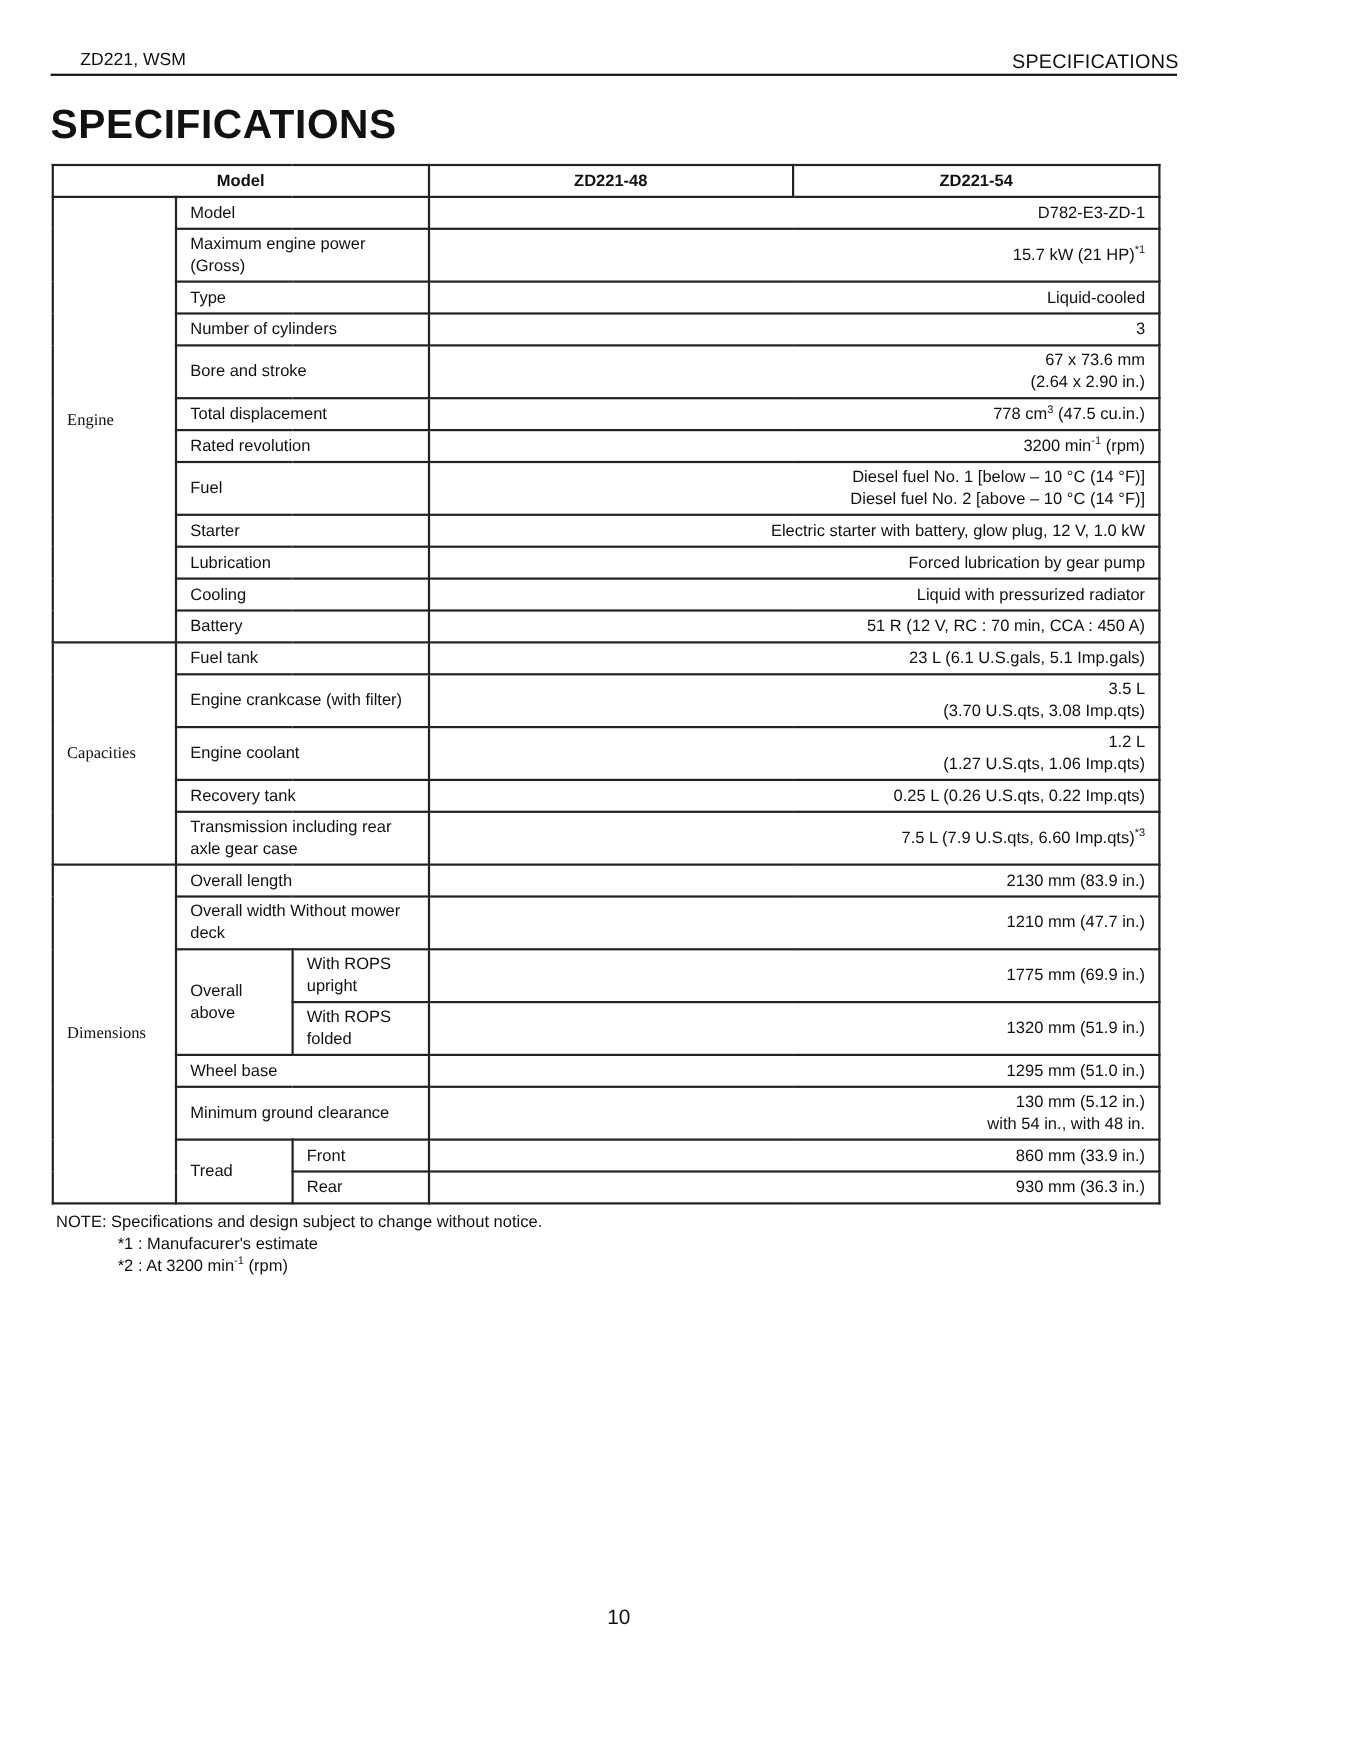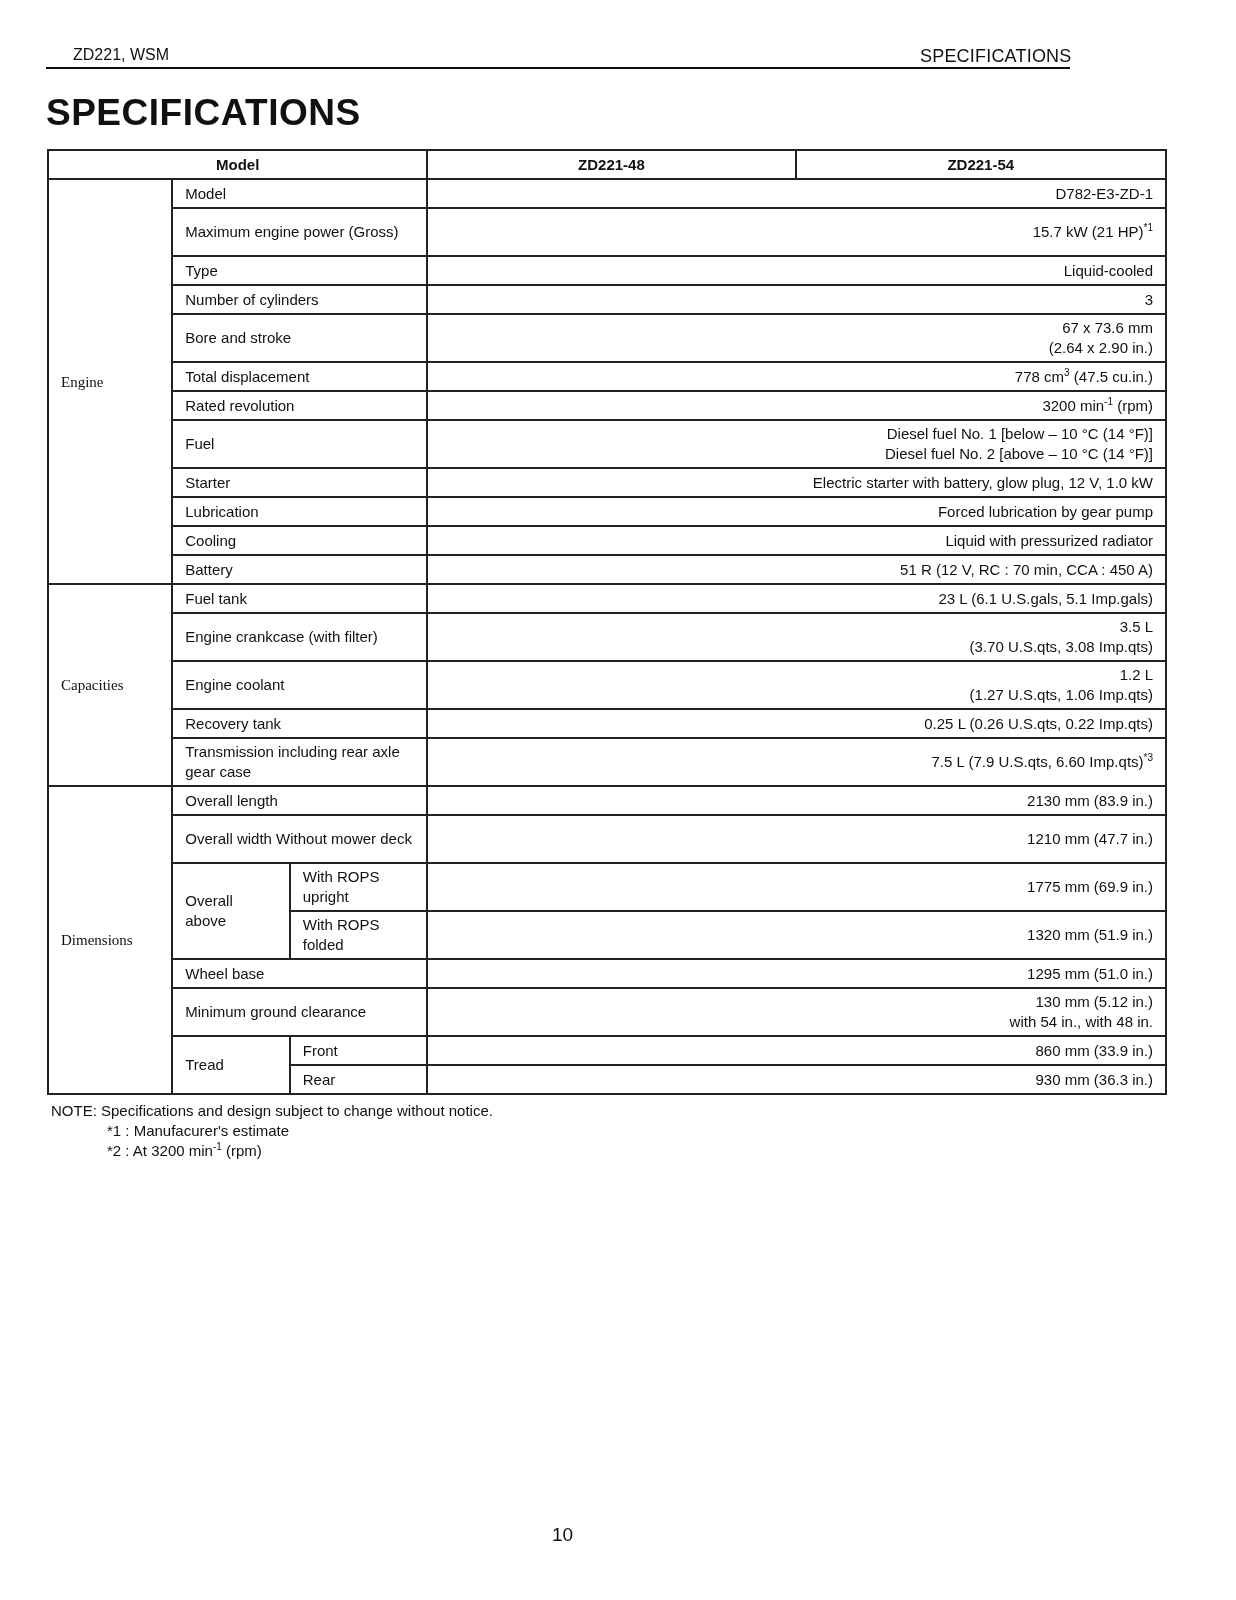--- a/index.html
+++ b/index.html
@@ -6,40 +6,40 @@
   body {
     width: 1236px; height: 1600px; position: relative; overflow: hidden;
     font-family: "Liberation Sans", sans-serif; color: #111;
   }
   .hdr-left { position: absolute; left: 47px; top: 46px; font-size: 16px; margin-left: 26px; }
   .hdr-right { position: absolute; left: 920px; top: 46px; font-size: 18px; letter-spacing: 0.2px; }
   .hdr-rule { position: absolute; left: 46px; top: 67px; width: 1024px; height: 0; border-top: 2px solid #111; }
   .title { position: absolute; left: 46px; top: 92px; font-size: 37px; font-weight: bold; letter-spacing: 0.5px; }
 
   table.spec {
-    position: absolute; left: 47px; top: 149px; width: 1120px;
+    position: absolute; left: 47px; top: 149px; width: 1008px;
     border-collapse: collapse; font-size: 15px;
   }
   table.spec td, table.spec th {
     border: 2px solid #222; padding: 0 12px; vertical-align: middle; line-height: 20px;
   }
   table.spec th { font-weight: bold; text-align: center; height: 27px; }
   td.cat { text-align: left; padding-left: 12px; border-top: none; border-bottom: none; font-family: Liberation Serif, serif; }
   td.cat-first { border-top: 2px solid #222; }
   td.cat-last { border-bottom: 2px solid #222; }
   td.val { text-align: right; border-radius: 11px; }
   tr.h1 td { height: 27px; }
   tr.h2 td { height: 46px; }
   td.lbl { text-align: left; }
   sup { font-size: 10px; line-height: 0; }
 
   .notes { position: absolute; left: 51px; top: 1101px; font-size: 15px; line-height: 20px; }
   .notes .note-line { white-space: nowrap; }
   .notes .indent { padding-left: 56px; }
-  .page-num { position: absolute; left: 552px; top: 1524px; font-size: 19px; }
+  .page-num { position: absolute; left: 552px; top: 1460px; font-size: 19px; }
 </style>
 </head>
 <body>
 
 <div class="hdr-left">ZD221, WSM</div>
 <div class="hdr-right">SPECIFICATIONS</div>
 <div class="hdr-rule"></div>
 <div class="title">SPECIFICATIONS</div>
 
 <table class="spec">

